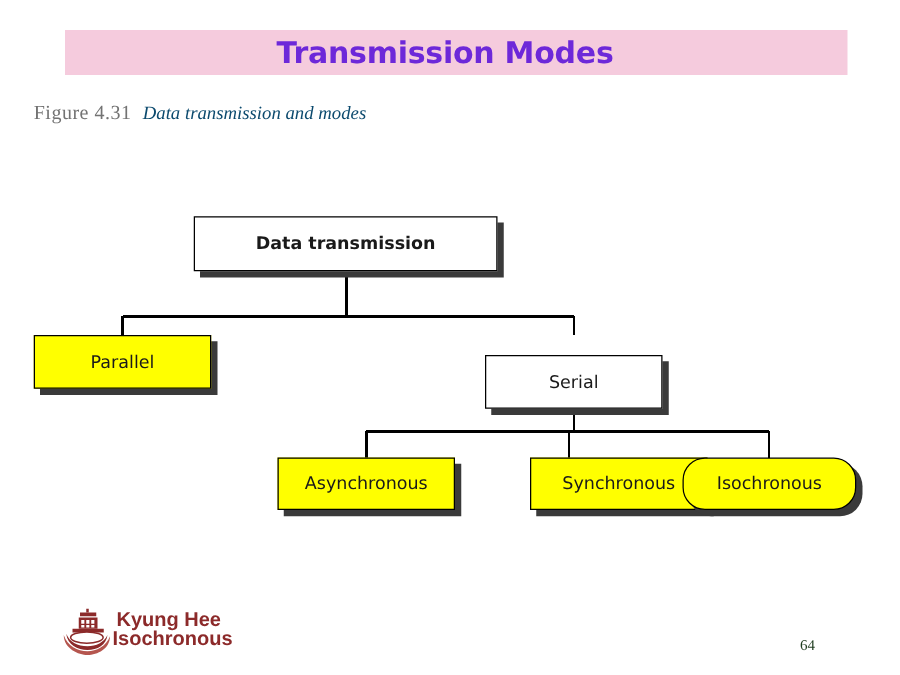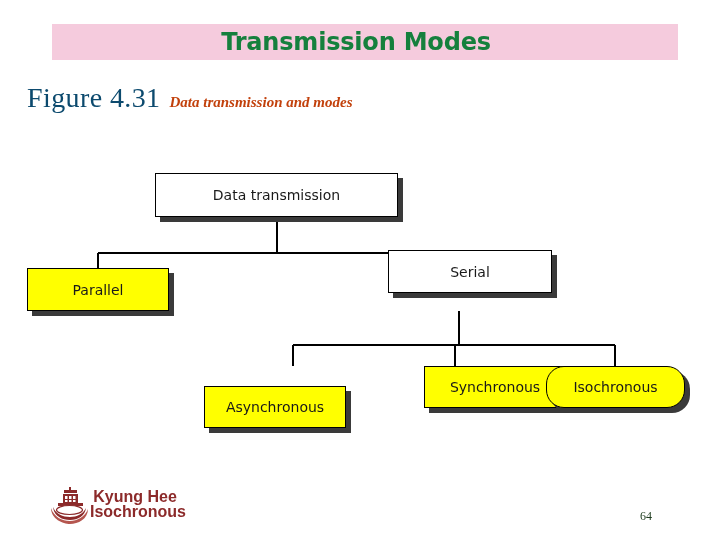--- a/index.html
+++ b/index.html
@@ -28,44 +28,44 @@
     position: absolute;
     left: 52px;
     top: 24px;
     width: 608px;
     height: 36px;
     line-height: 36px;
     text-align: center;
     font-family: "DejaVu Sans", sans-serif;
     font-weight: bold;
     font-size: 24px;
-    color: #15803d;
+    color: #6d28d9;
     letter-spacing: -0.2px;
     white-space: nowrap;
   }
 
   
   #figure-caption {
     position: absolute;
     left: 27px;
     top: 82px;
     white-space: nowrap;
   }
   #figure-caption .fig-label {
     font-family: "Liberation Serif", serif;
-    font-size: 28px;
-    color: #0c4a6e;
+    font-size: 16px;
+    color: #737373;
     letter-spacing: 0.4px;
   }
   #figure-caption .fig-title {
     font-family: "Liberation Serif", serif;
     font-size: 15px;
-    font-weight: bold;
+    font-weight: normal;
     font-style: italic;
-    color: #c2410c;
+    color: #0c4a6e;
     margin-left: 9px;
   }
 
   
   #diagram {
     position: absolute;
     left: 0;
     top: 0;
     width: 720px;
     height: 540px;
@@ -81,24 +81,24 @@
     align-items: center;
     justify-content: center;
     font-family: "DejaVu Sans", sans-serif;
     font-size: 14px;
     color: #1a1a1a;
     white-space: nowrap;
   }
   .node-white { background: #ffffff; }
   .node-yellow { background: #ffff00; }
 
-  #node-data-transmission { left: 155px; top: 173px; width: 243px; height: 44px; }
+  #node-data-transmission { left: 155px; top: 173px; width: 243px; height: 44px; font-weight: bold; }
   #node-parallel          { left: 27px;  top: 268px; width: 142px; height: 43px; }
-  #node-serial            { left: 388px; top: 250px; width: 164px; height: 43px; }
-  #node-asynchronous      { left: 204px; top: 366px; width: 142px; height: 42px; margin-top: 20px; }
+  #node-serial            { left: 388px; top: 284px; width: 142px; height: 43px; }
+  #node-asynchronous      { left: 222px; top: 366px; width: 142px; height: 42px; }
   #node-synchronous       { left: 384px; top: 366px; width: 142px; height: 42px; margin-left: 40px; }
   #node-isochronous       { left: 546px; top: 366px; width: 139px; height: 42px; border-radius: 18px; }
 
   
   #footer-logo {
     position: absolute;
     left: 47px;
     top: 486px;
     width: 44px;
     height: 40px;

